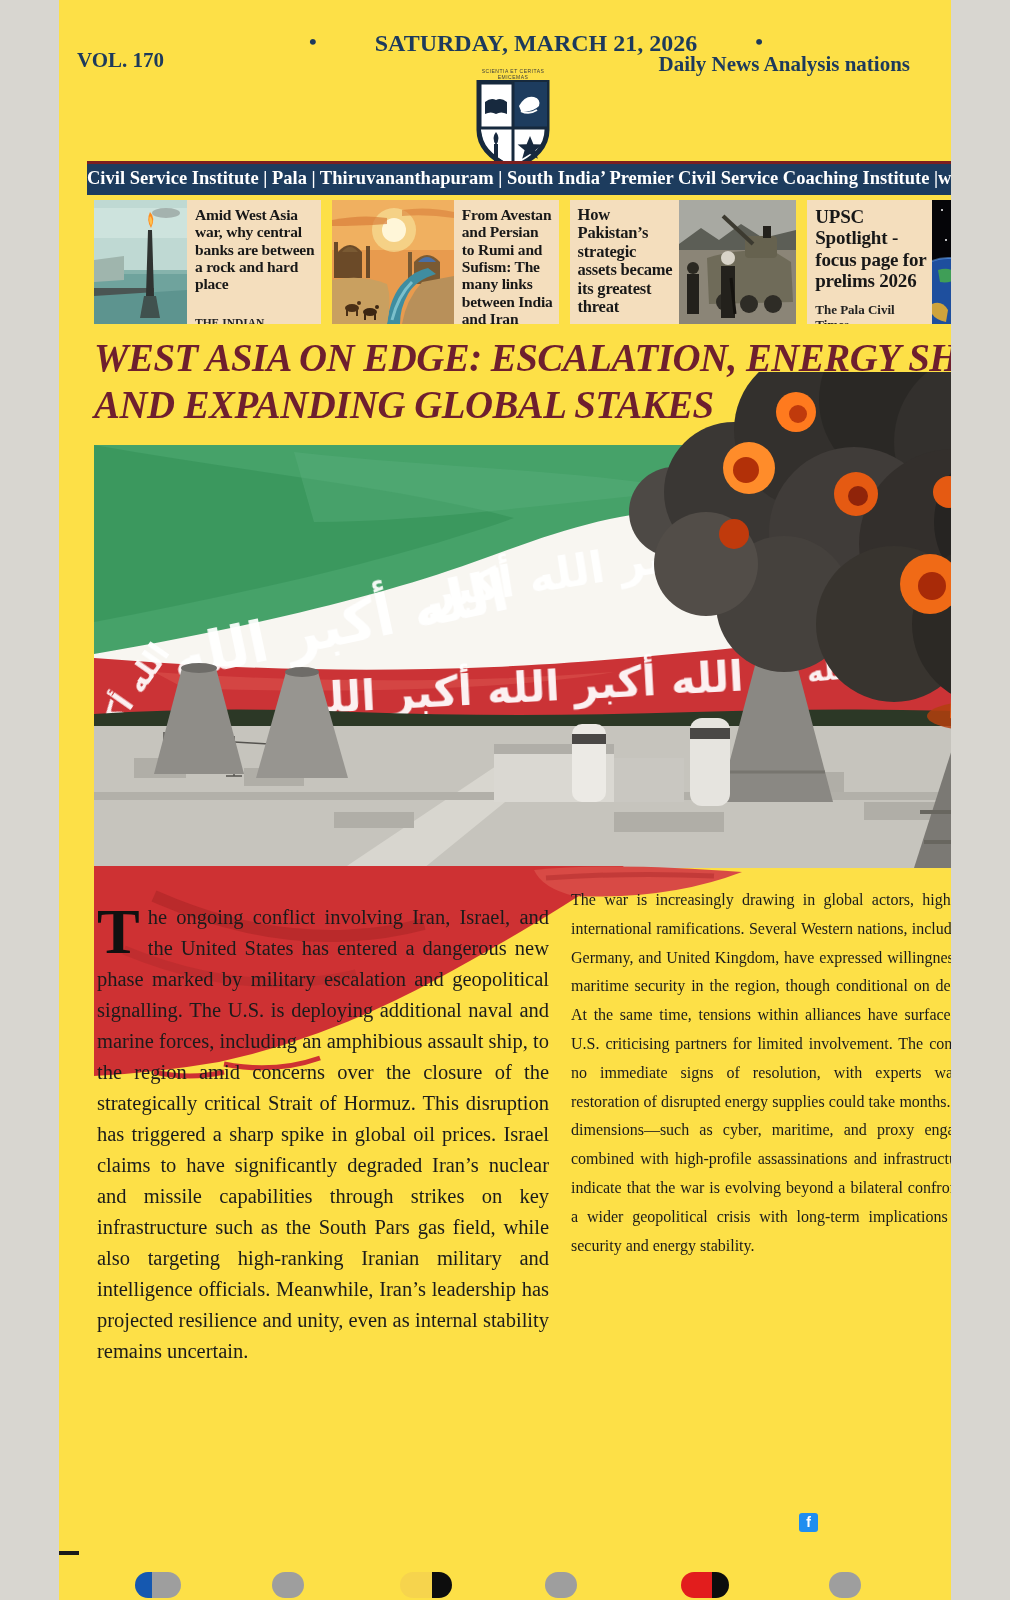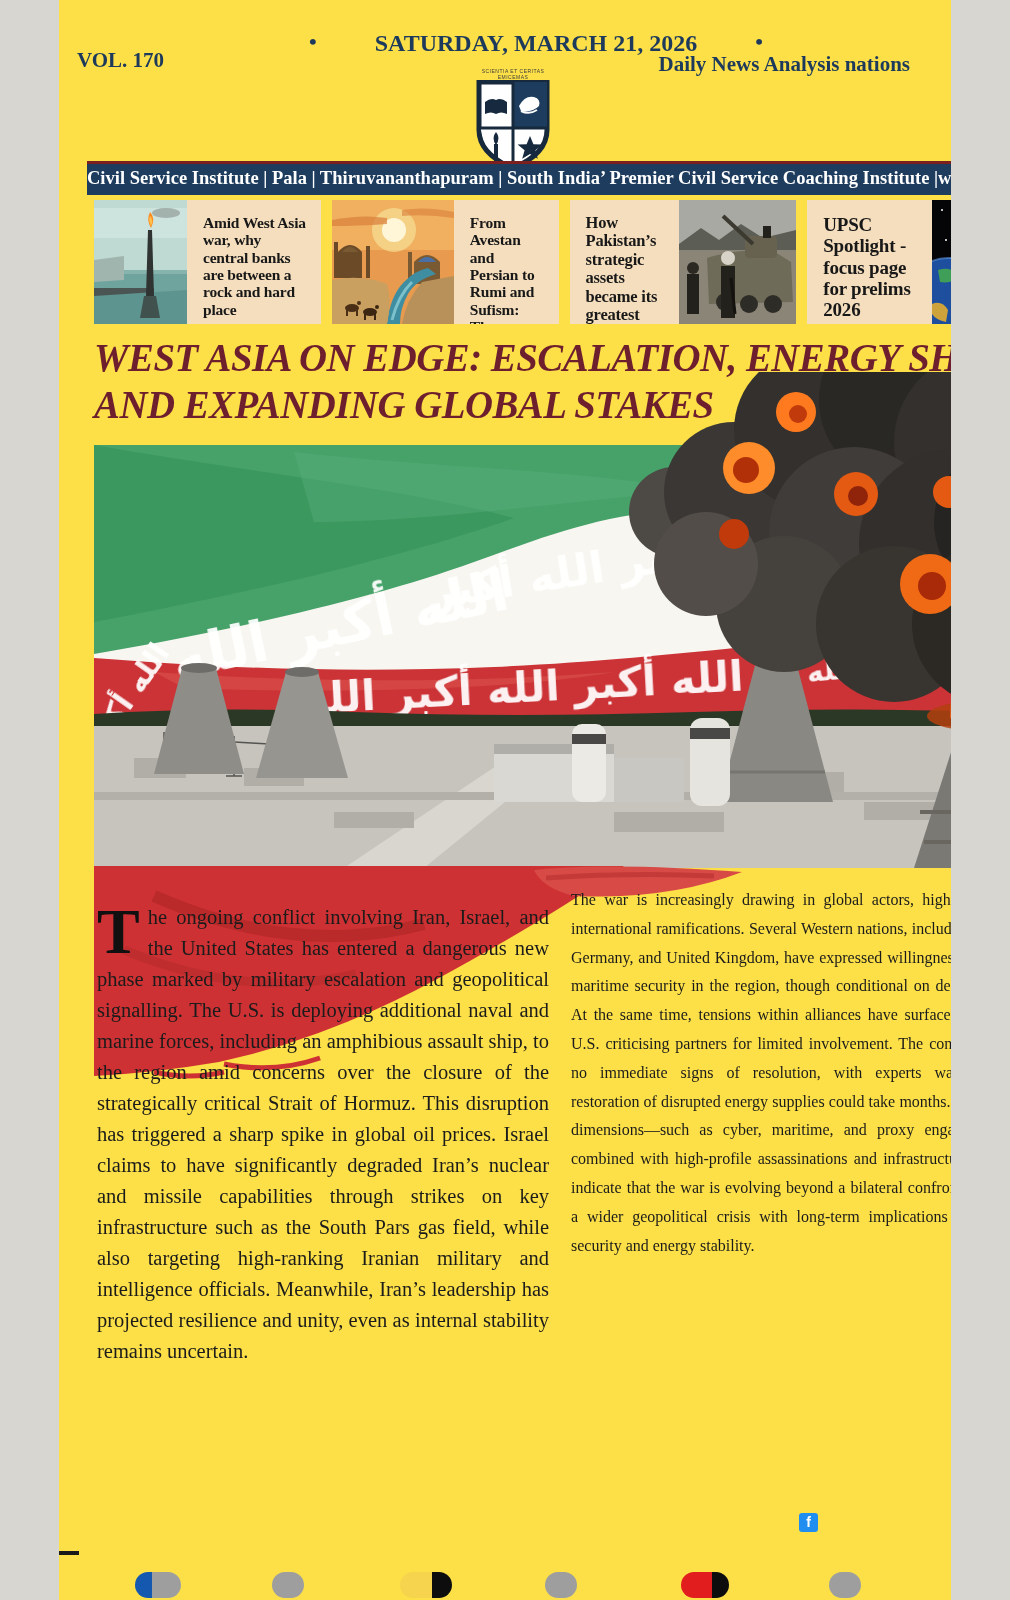--- a/index.html
+++ b/index.html
@@ -20,21 +20,21 @@
   .crest .motto{font-family:"Liberation Sans",sans-serif;font-size:5px;color:#3a3a3a;letter-spacing:.5px;line-height:6px;}
   .info-bar{position:absolute;left:28px;top:161px;width:926px;height:31px;background:#1d3c5e;
             border-top:3px solid #7b1f1f;color:#fff;text-align:center;font-weight:bold;
             font-size:18.5px;line-height:29px;white-space:nowrap;}
 
   
   .teasers{position:absolute;left:35px;top:200px;width:940px;height:124px;display:flex;gap:11px;}
   .teaser{flex:1;background:#f4debd;display:flex;overflow:hidden;cursor:pointer;}
   .teaser .thumb{flex:none;height:124px;}
   .teaser .tx{padding:6px 5px 4px 8px;}
-  .teaser h3{margin:8px;font-size:15.5px;line-height:1.12;color:#181818;letter-spacing:-.2px;font-weight:bold;}
+  .teaser h3{margin:0;font-size:15.5px;line-height:1.12;color:#181818;letter-spacing:-.2px;font-weight:bold;}
   .teaser .src{margin-top:24px;font-weight:bold;font-size:11.5px;line-height:1.15;color:#222;}
   .teaser--3 h3{font-size:16.5px;}
   .teaser--4 h3{font-size:19px;}
   .teaser--4 .src{font-size:13px;margin-top:12px;}
 
   
   .headline{position:absolute;left:35px;top:334px;width:930px;color:#6e1f2e;font-weight:bold;
             font-style:italic;font-size:40px;line-height:47px;letter-spacing:-.5px;z-index:3;
             transform:scaleX(.97);transform-origin:left top;white-space:nowrap;}
 

